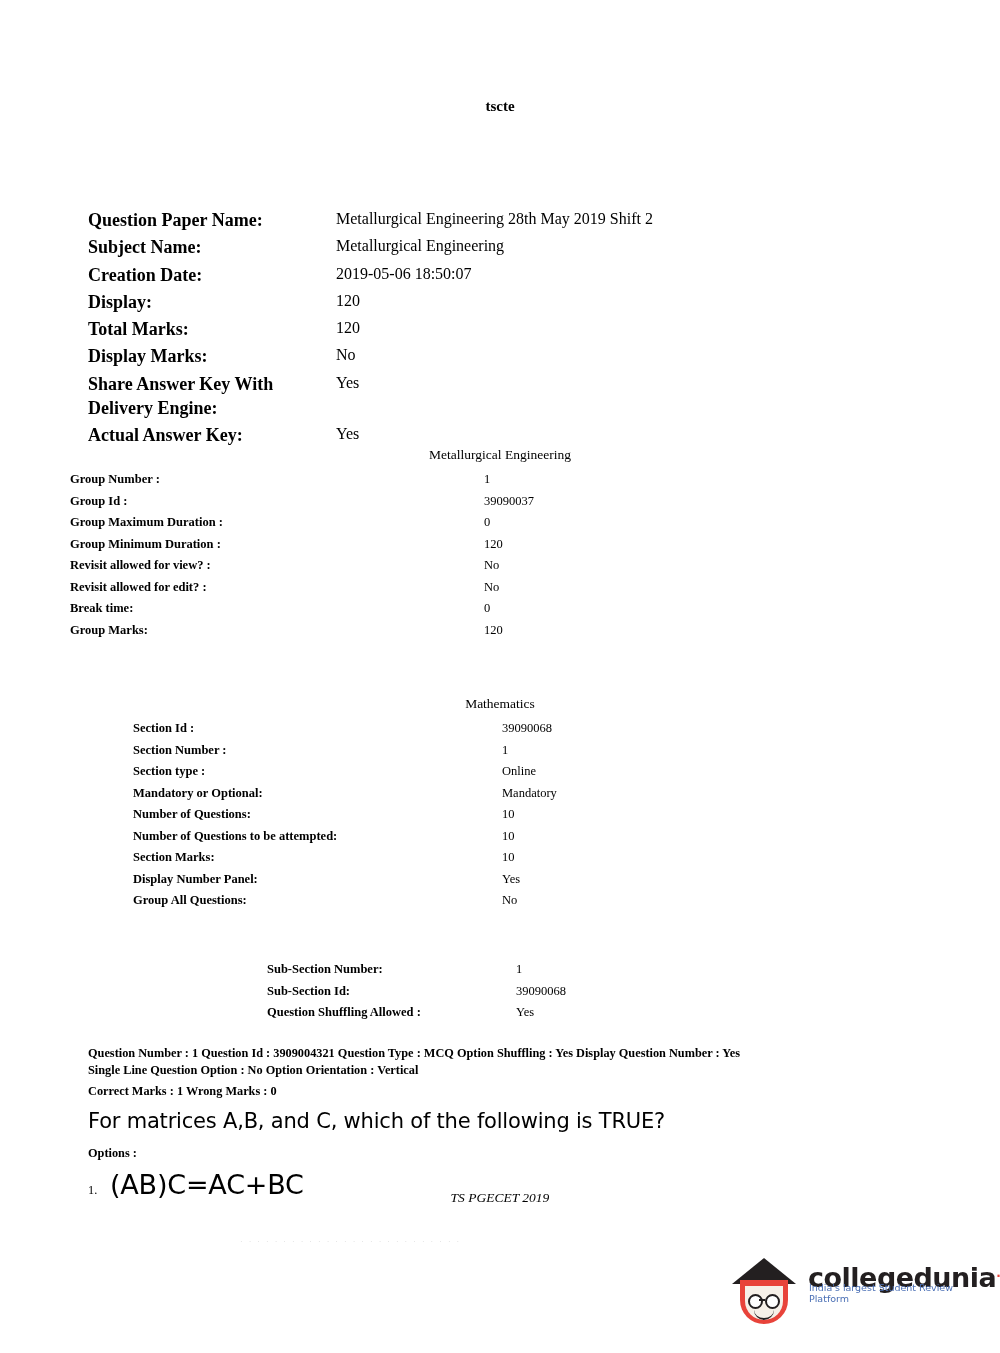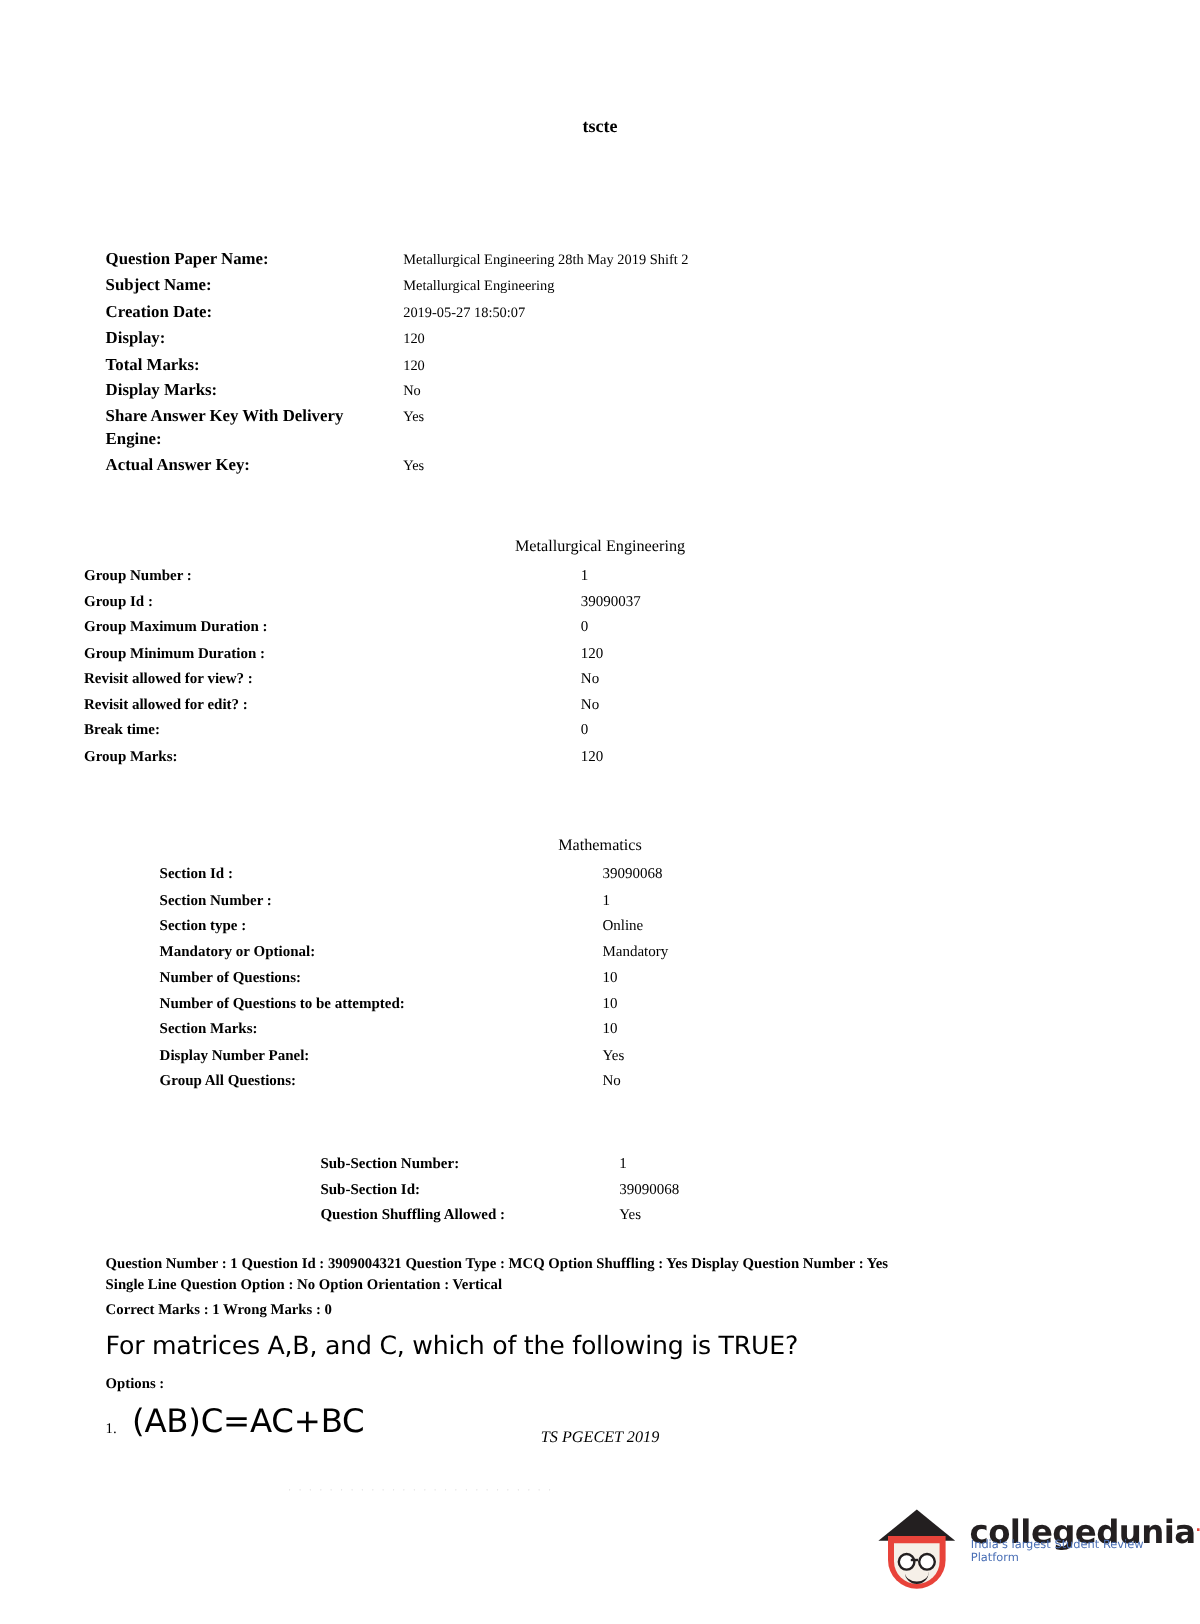--- a/index.html
+++ b/index.html
@@ -42,26 +42,26 @@
     width: 830px;
   }
   .meta-row {
     display: flex;
     align-items: flex-start;
     margin-bottom: 3px;
   }
   .meta-label {
     width: 248px;
     font-weight: bold;
-    font-size: 14px;
+    font-size: 18px;
     line-height: 1.35;
     font-family: "Liberation Serif", serif;
   }
   .meta-value {
-    font-size: 12px;
+    font-size: 16px;
     line-height: 1.35;
     font-family: "Liberation Serif", serif;
   }
 
   
   .section-heading {
     position: absolute;
     left: 0;
     width: 1000px;
     text-align: center;
@@ -326,21 +326,21 @@
     <div class="meta-row">
       <div class="meta-label">Question Paper Name:</div>
       <div class="meta-value">Metallurgical Engineering 28th May 2019 Shift 2</div>
     </div>
     <div class="meta-row">
       <div class="meta-label">Subject Name:</div>
       <div class="meta-value">Metallurgical Engineering</div>
     </div>
     <div class="meta-row">
       <div class="meta-label">Creation Date:</div>
-      <div class="meta-value">2019-05-27 18:50:07</div>
+      <div class="meta-value">2019-05-06 18:50:07</div>
     </div>
     <div class="meta-row">
       <div class="meta-label">Display:</div>
       <div class="meta-value">120</div>
     </div>
     <div class="meta-row">
       <div class="meta-label">Total Marks:</div>
       <div class="meta-value">120</div>
     </div>
     <div class="meta-row">

